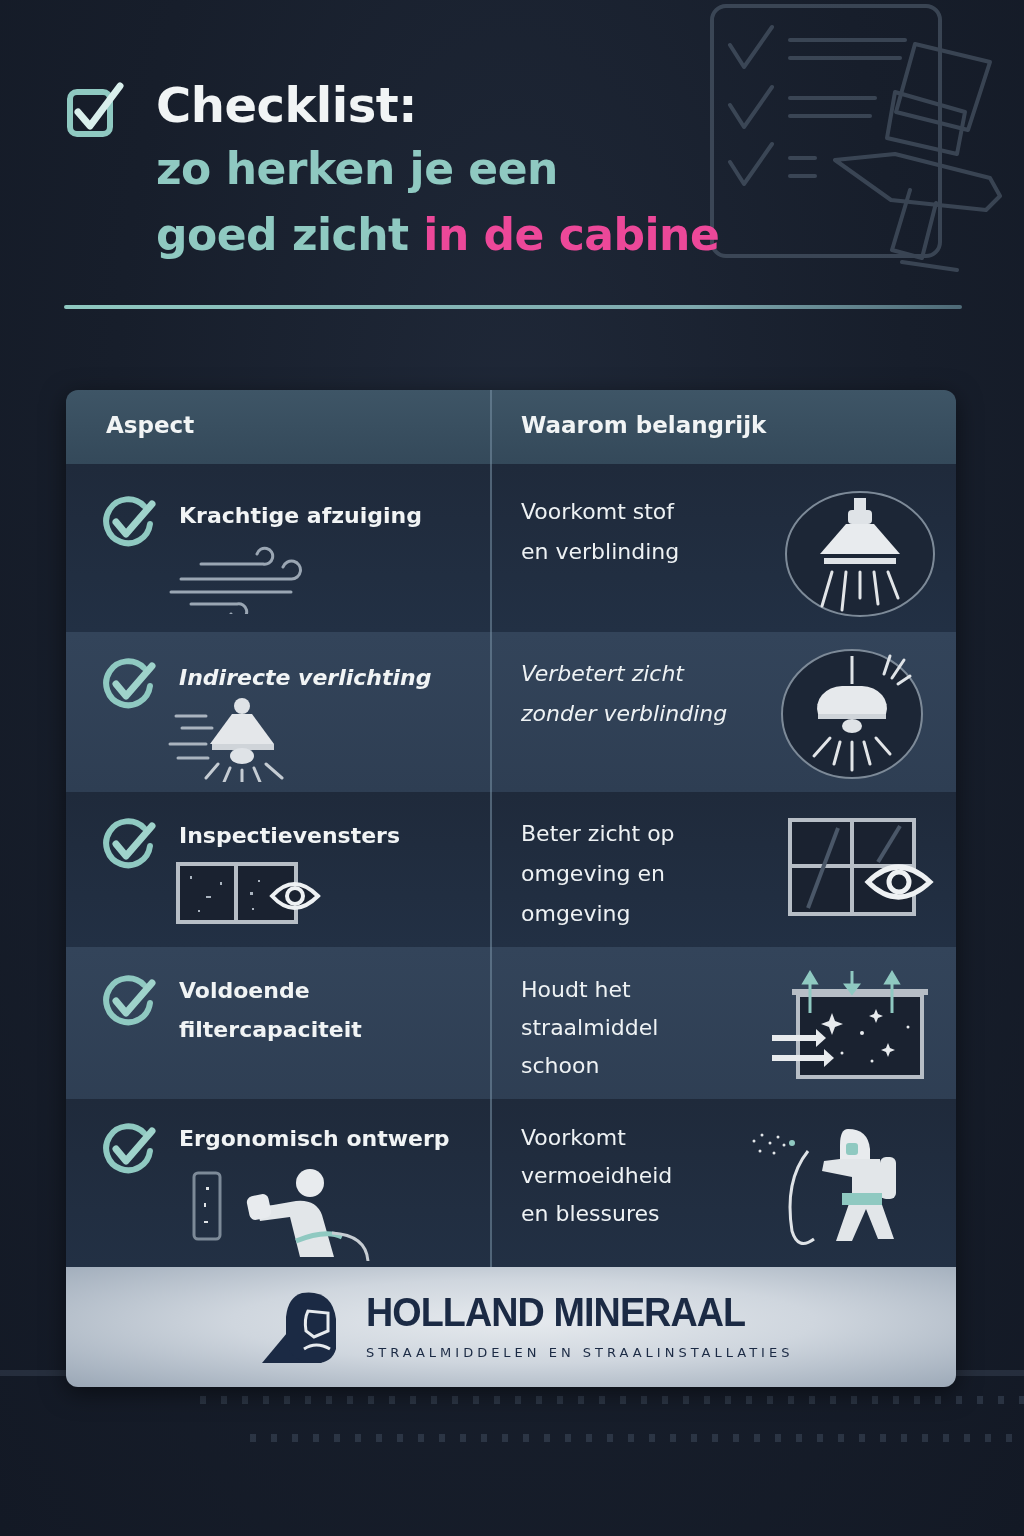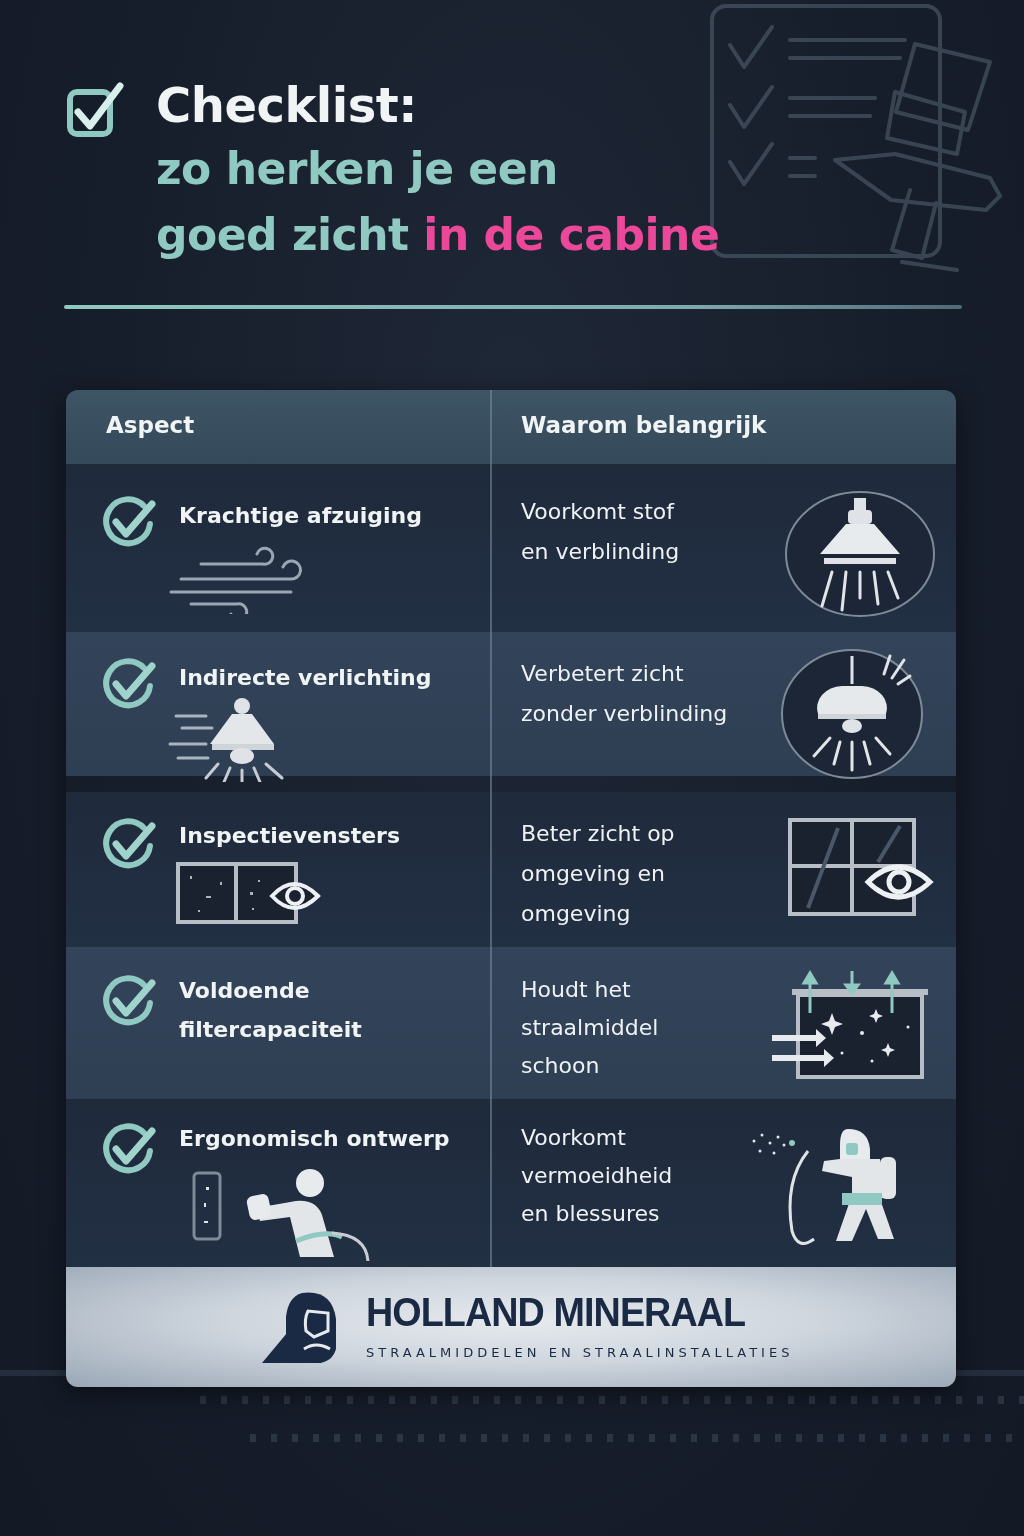--- a/index.html
+++ b/index.html
@@ -114,21 +114,21 @@
       <g stroke="#e2e5e8" stroke-width="3" stroke-linecap="round">
         <line x1="48" y1="84" x2="38" y2="118"></line>
           <line x1="62" y1="84" x2="58" y2="122"></line>
         <line x1="76" y1="84" x2="76" y2="110"></line>
           <line x1="90" y1="84" x2="94" y2="116"></line>
           <line x1="104" y1="84" x2="114" y2="110"></line>
       </g>
     </svg>
   </div>
 
-  <div class="row light" style="top:242px; height:144px;">
+  <div class="row light" style="top:242px; height:160px;font-style:italic;">
     <svg class="check" style="top:24px" viewBox="0 0 62 54">
       <path d="M44 12 A22 22 0 1 0 50 30" fill="none" stroke="#8fc9c1" stroke-width="6" stroke-linecap="round"></path>
       <path d="M16 28 l10 12 l26 -30" fill="none" stroke="#9fd3cb" stroke-width="7" stroke-linecap="round" stroke-linejoin="round"></path>
     </svg>
     <div class="aspect" style="top:26px">Indirecte verlichting</div>
     <svg class="icon-l" style="left:100px; top:66px;" width="150" height="84" viewBox="0 0 150 84">
       <g stroke="#aab4bf" stroke-width="3" stroke-linecap="round">
         <line x1="10" y1="18" x2="40" y2="18"></line>
           <line x1="16" y1="30" x2="46" y2="30"></line>
           <line x1="4" y1="46" x2="40" y2="46"></line>

